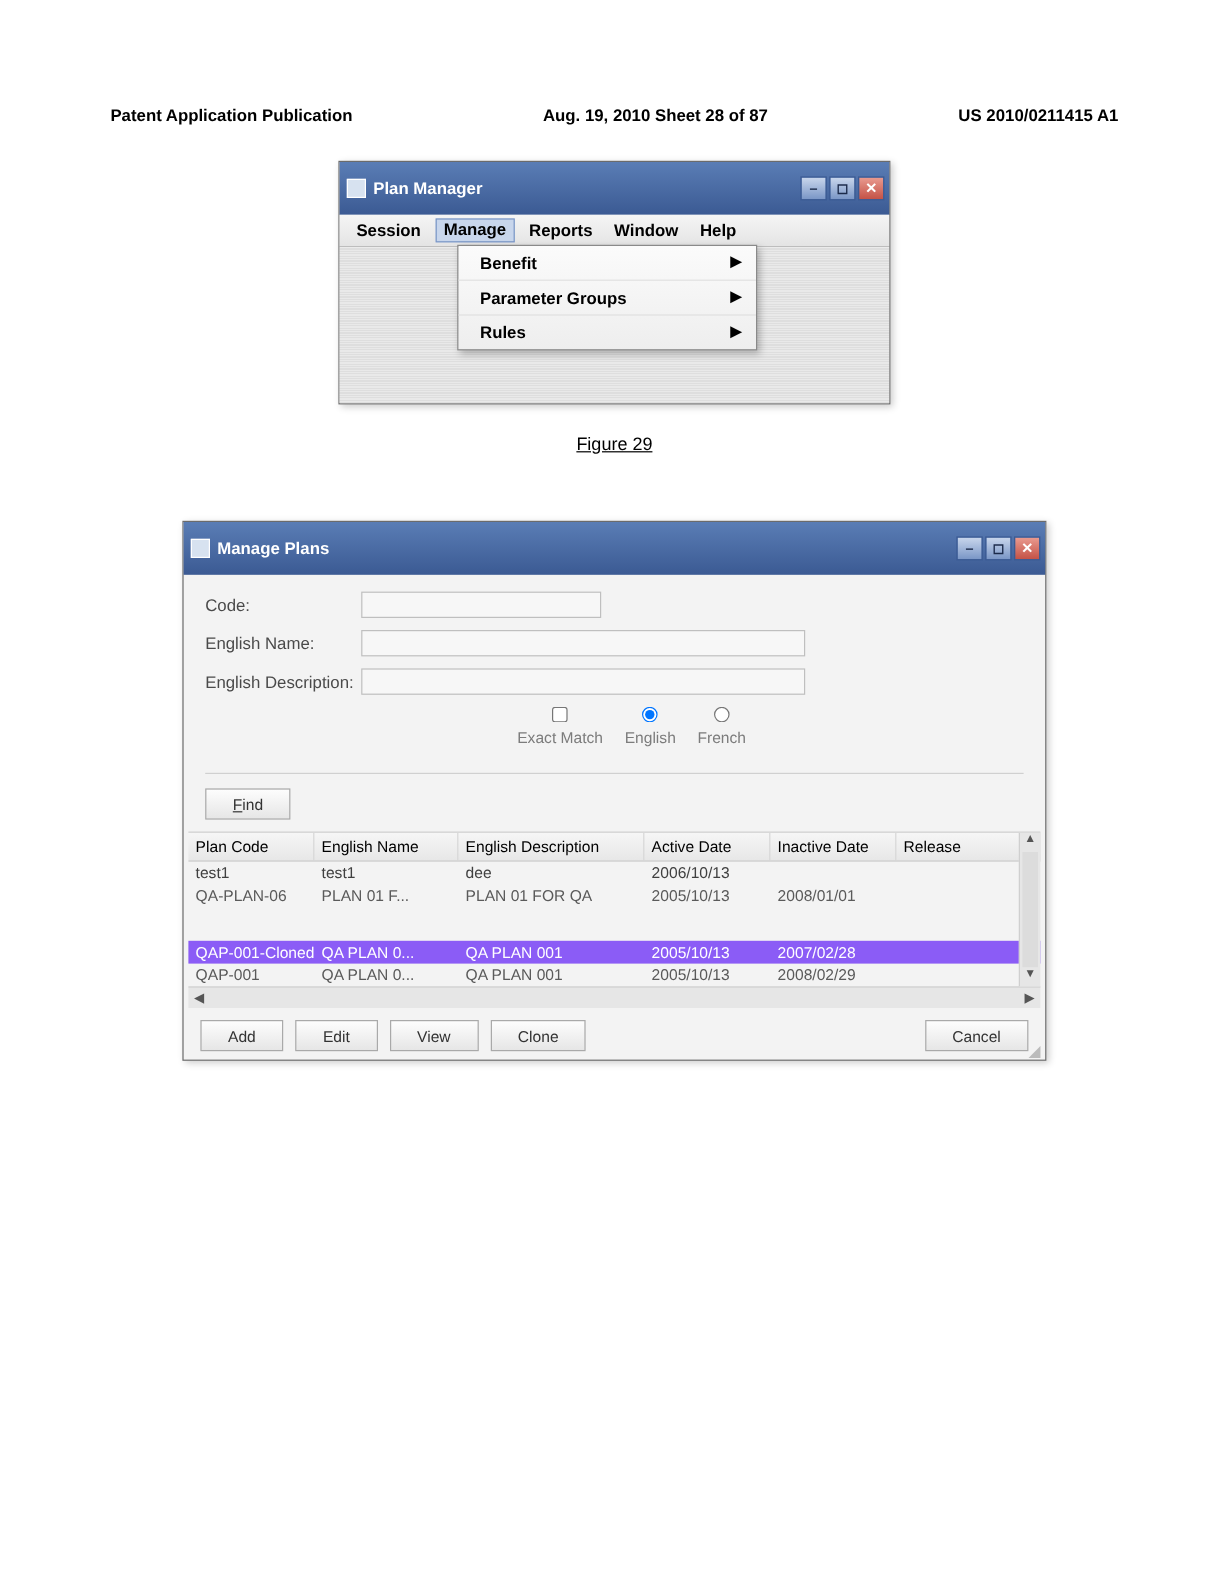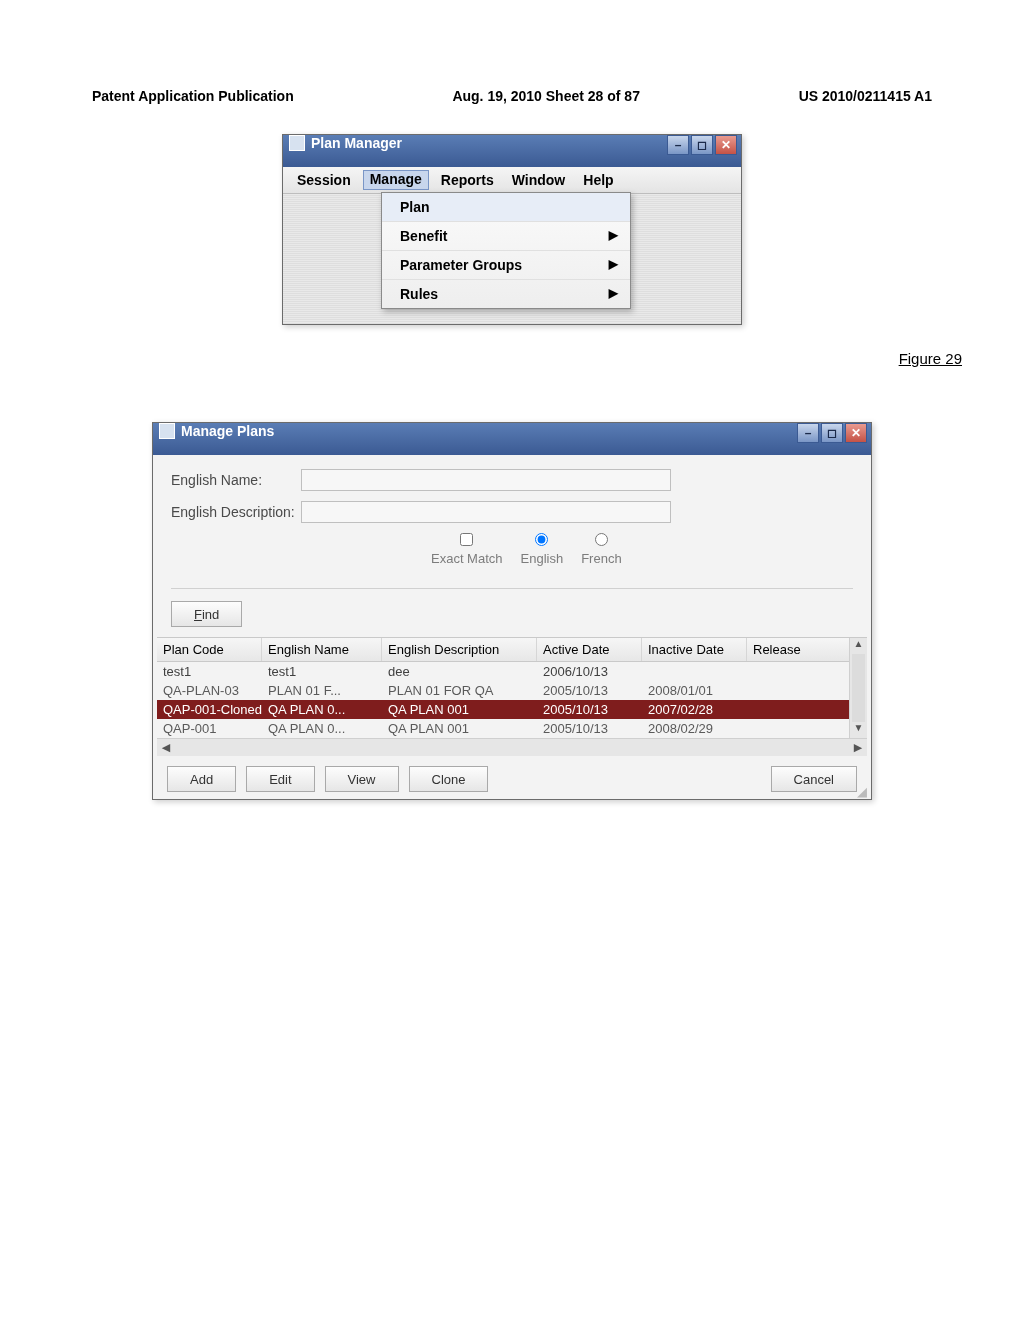--- a/index.html
+++ b/index.html
@@ -21,24 +21,24 @@
   .header-row span { font-weight: bold; }
 
   
   .win29 {
     width: 460px;
     margin: 0 auto 25px auto;
     border: 1px solid #6b6b6b;
     box-shadow: 2px 2px 6px rgba(0,0,0,0.2);
   }
   .titlebar {
-    height: 32px;
+    height: 44px;
     background: linear-gradient(#5a7db5, #3b5a93);
     display: flex;
-    align-items: flex-start;
+    align-items: center;
     padding: 0 4px 0 6px;
     color: #fff;
     font-weight: bold;
     font-size: 14px;
   }
   .titlebar .icon16 {
     width: 16px; height: 16px; background: #d7e2f0; border: 1px solid #fff; margin-right: 6px;
   }
   .winbtns { margin-left: auto; display: flex; gap: 2px; }
   .winbtn {
@@ -65,21 +65,21 @@
     border: 1px solid #8a8a8a; box-shadow: 2px 3px 6px rgba(0,0,0,0.25);
   }
   .dditem {
     display:flex; justify-content:space-between; padding: 6px 12px 6px 18px;
     font-weight:bold; font-size:14px; cursor:pointer; border-bottom:1px solid #e0e0e0;
   }
   .dditem:last-child { border-bottom:none;gap:17px; }
   .dditem.top { background:#e7edf7; }
   .dd-arrow { font-size:12px; }
 
-  .figure-caption { text-align:right; text-decoration: underline; font-size:15px; margin-bottom:55px; }
+  .figure-caption { text-align:center; text-decoration: underline; font-size:15px; margin-bottom:55px; }
 
   
   .win30 {
     width: 720px;
     margin: 0 auto 25px auto;
     border: 1px solid #6b6b6b;
     box-shadow: 2px 2px 6px rgba(0,0,0,0.2);
     background:#f3f3f3;
   }
   .form30 { padding: 14px 18px 10px 18px; color:#4a4a4a; font-size:14px; }
@@ -100,21 +100,21 @@
     border:1px solid #a9a9a9; font-size:13px; color:#333; cursor:pointer; }
   .btn u { text-decoration: underline; }
 
   .grid30 { margin:0 4px; border-top:1px solid #c9c9c9; position:relative; }
   .ghead { display:flex; background:linear-gradient(#f6f6f6,#e7e7e7); border-bottom:1px solid #c9c9c9; font-size:13px; }
   .gcol { padding:4px 6px; border-right:1px solid #d6d6d6; }
   .c-code{width:105px;} .c-name{width:120px;} .c-desc{width:155px;}
   .c-act{width:105px;} .c-inact{width:105px;} .c-rel{flex:1;}
   .grow { display:flex; font-size:13px; color:#404040; }
   .grow .gcol{ border-right:none; padding:2px 6px; white-space:nowrap; overflow:hidden; }
-  .grow.sel { background:#7f1d1d; color:#fff; }
+  .grow.sel { background:#8b5cf6; color:#fff;margin-top:28px; }
   .grow.alt { color:#5a5a5a; }
   .gscroll { display:flex; align-items:center; background:#e6e6e6; height:18px; border-top:1px solid #cfcfcf; }
   .gscroll .sleft, .gscroll .sright { width:18px; text-align:center; font-size:11px; color:#555; cursor:pointer;}
   .gscroll .strack { flex:1; }
   .vbar { position:absolute; right:0; top:0; bottom:18px; width:18px; background:#e6e6e6; border-left:1px solid #cfcfcf;}
   .vbar .vup, .vbar .vdn { height:16px; text-align:center; font-size:10px; color:#555; cursor:pointer;}
   .vbar .vtrk{ position:absolute; top:16px; bottom:16px; left:2px; right:2px; background:#dcdcdc;}
   .btnrow { display:flex; gap:10px; padding:10px 14px; }
   .btnrow .spacer { flex:1; }
   .resize-grip { text-align:right; padding-right:4px; color:#bbb; font-size:13px; margin-top:-18px; }
@@ -149,23 +149,20 @@
     </div>
     <div class="menubar29">
       <span class="mitem">Session</span>
       <span class="mitem active">Manage</span>
       <span class="mitem">Reports</span>
       <span class="mitem">Window</span>
       <span class="mitem">Help</span>
     </div>
     <div class="body29">
       <div class="dropdown29">
-        <div class="dditem top">
-          <span>Plan</span>
-        </div>
         <div class="dditem">
           <span>Benefit</span>
           <span class="dd-arrow">▶</span>
         </div>
         <div class="dditem">
           <span>Parameter Groups</span>
           <span class="dd-arrow">▶</span>
         </div>
         <div class="dditem">
           <span>Rules</span>
@@ -187,20 +184,24 @@
         <div class="winbtn">
             <span>◻</span>
           </div>
         <div class="winbtn close">
             <span>✕</span>
           </div>
       </div>
     </div>
 
     <div class="form30">
+      <div class="formrow">
+        <label>Code:</label>
+        <input type="text" class="in-code" style="">
+      </div>
       <div class="formrow">
         <label>English Name:</label>
         <input type="text" class="in-name" style="">
       </div>
       <div class="formrow">
         <label>English Description:</label>
         <input type="text" class="in-desc" style="">
       </div>
       <div class="optrow">
         <span class="chk">
@@ -236,21 +237,21 @@
 
       <div class="grow">
         <div class="gcol c-code">test1</div>
         <div class="gcol c-name">test1</div>
         <div class="gcol c-desc">dee</div>
         <div class="gcol c-act">2006/10/13</div>
         <div class="gcol c-inact"></div>
         <div class="gcol c-rel"></div>
       </div>
       <div class="grow alt">
-        <div class="gcol c-code">QA-PLAN-03</div>
+        <div class="gcol c-code">QA-PLAN-06</div>
         <div class="gcol c-name">PLAN 01 F...</div>
         <div class="gcol c-desc">PLAN 01 FOR QA</div>
         <div class="gcol c-act">2005/10/13</div>
         <div class="gcol c-inact">2008/01/01</div>
         <div class="gcol c-rel"></div>
       </div>
       <div class="grow sel">
         <div class="gcol c-code">QAP-001-Cloned</div>
         <div class="gcol c-name">QA PLAN 0...</div>
         <div class="gcol c-desc">QA PLAN 001</div>

